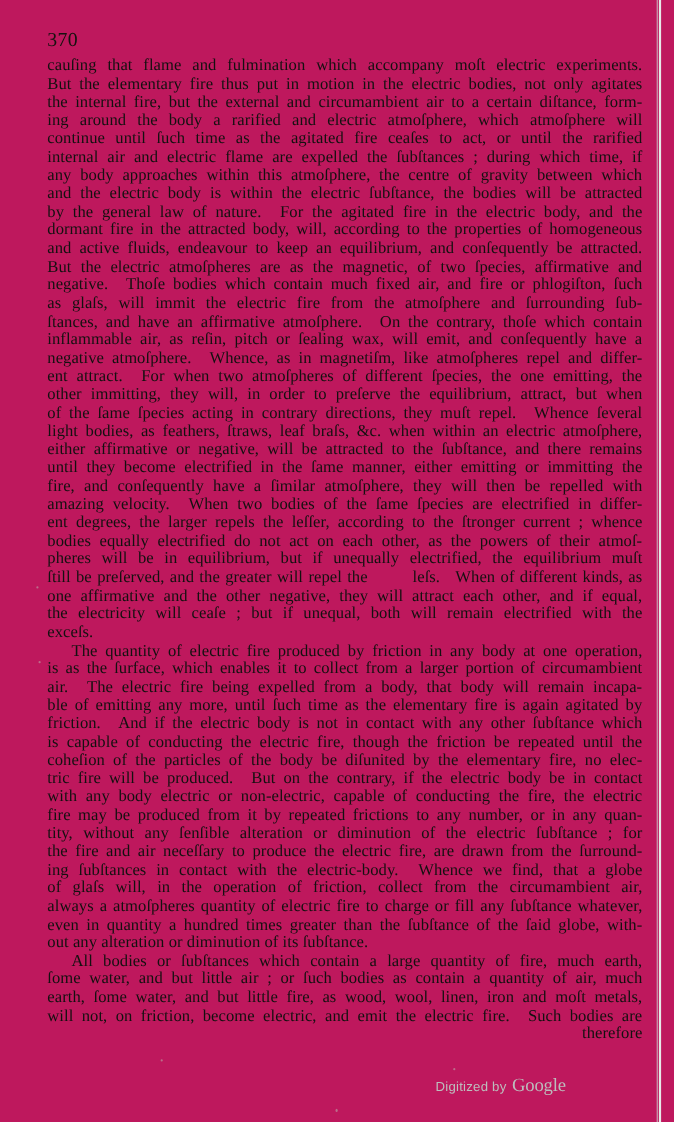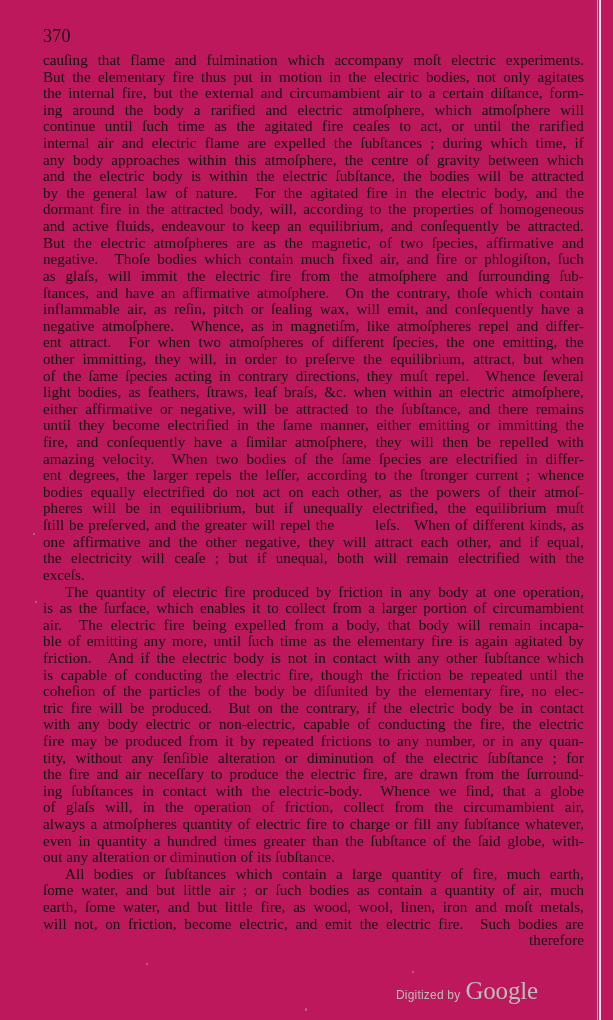--- a/index.html
+++ b/index.html
@@ -134,21 +134,21 @@
     user-select: none;
   }
   #watermark-lead {
     font-family: Liberation Sans, sans-serif;
     font-size: 12px;
     letter-spacing: 0.2px;
     color: #bdbdbd;
   }
   #watermark-brand {
     font-family: "Liberation Serif", "DejaVu Serif", serif;
-    font-size: 25px;
+    font-size: 17px;
     letter-spacing: -0.2px;
     margin-left: 5px;
     color: #bcbcbc;
     line-height: 1;
   }
 
   
   .speck {
     position: absolute;
     background: #b9b4ae;

